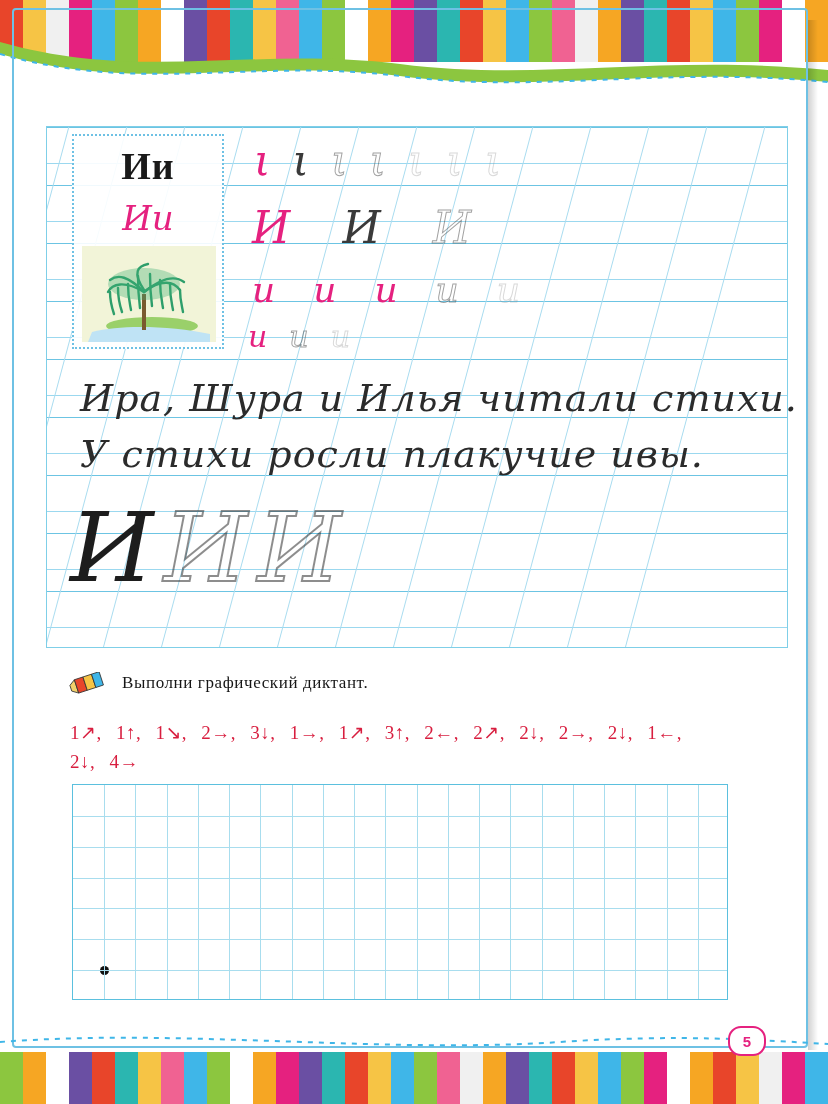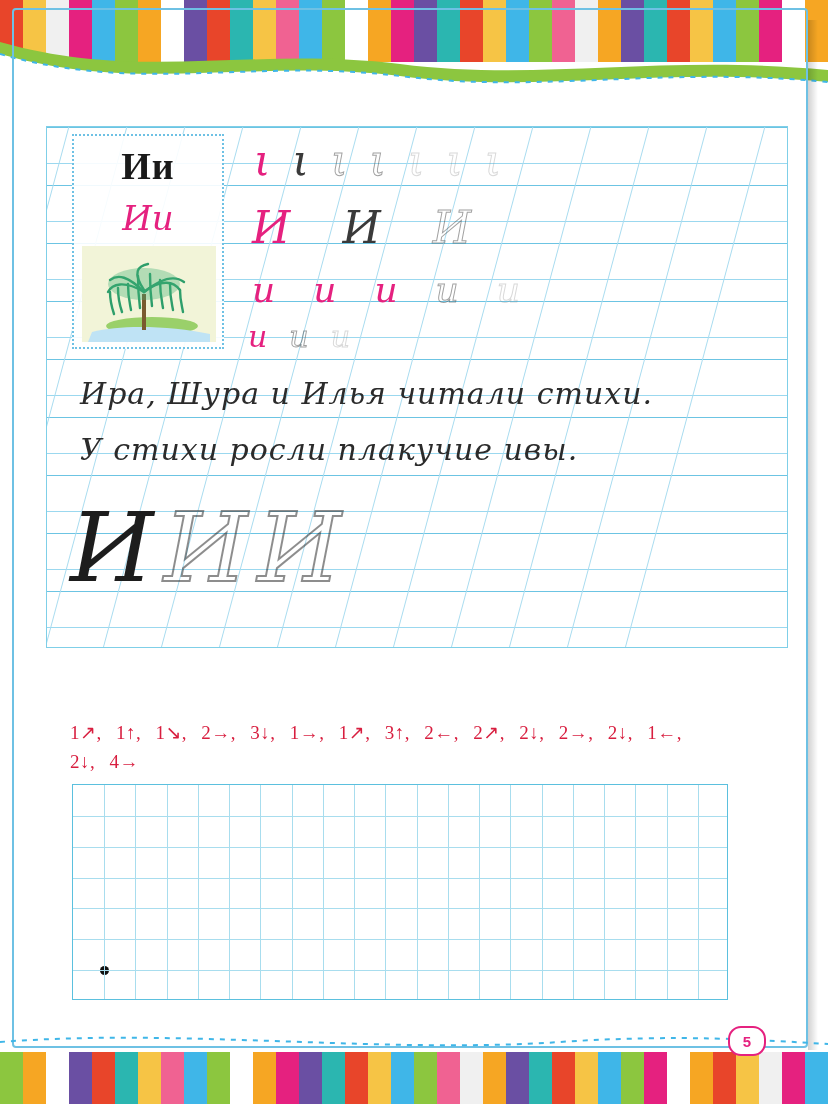--- a/index.html
+++ b/index.html
@@ -165,21 +165,21 @@
     color: transparent;
     -webkit-text-stroke: 1px #8a8a8a;
     opacity: 0.32;
   }
 
   
   .sentence {
     position: absolute;
     font-family: "DejaVu Serif", serif;
     font-style: italic;
-    font-size: 30px;
+    font-size: 38px;
     color: #2b2b2b;
     white-space: nowrap;
     letter-spacing: 1px;
   }
 
   
   #big-letters {
     position: absolute;
     left: 70px;
     top: 500px;
@@ -423,20 +423,31 @@
 
   <div class="sentence" id="sentence-0" style="left:80px; top:376px;">Ира, Шура и Илья читали стихи.</div>
   <div class="sentence" id="sentence-1" style="left:80px; top:432px;">У стихи росли плакучие ивы.</div>
 
   <div id="big-letters">
     <span class="big-glyph big-solid">И</span>
     <span class="big-glyph big-dotted">И</span>
     <span class="big-glyph big-dotted">И</span>
   </div>
 
+  <div id="task-row">
+    <svg id="pencil-icon" viewBox="0 0 38 22">
+      <g transform="rotate(-18 19 11)">
+        <polygon points="2,8 8,4 8,18 2,14" fill="#f2d06b" stroke="#333" stroke-width="0.8"></polygon>
+        <rect x="8" y="4" width="9" height="14" fill="#e8452a" stroke="#333" stroke-width="0.8"></rect>
+        <rect x="17" y="4" width="9" height="14" fill="#f6c445" stroke="#333" stroke-width="0.8"></rect>
+        <rect x="26" y="4" width="8" height="14" fill="#3fb6e8" stroke="#333" stroke-width="0.8"></rect>
+      </g>
+    </svg>
+    <span id="task-text">Выполни графический диктант.</span>
+  </div>
 
   <div id="dictation">
     <span class="step">1↗,</span>
     <span class="step">1↑,</span>
     <span class="step">1↘,</span>
     <span class="step">2→,</span>
     <span class="step">3↓,</span>
     <span class="step">1→,</span>
     <span class="step">1↗,</span>
     <span class="step">3↑,</span>

